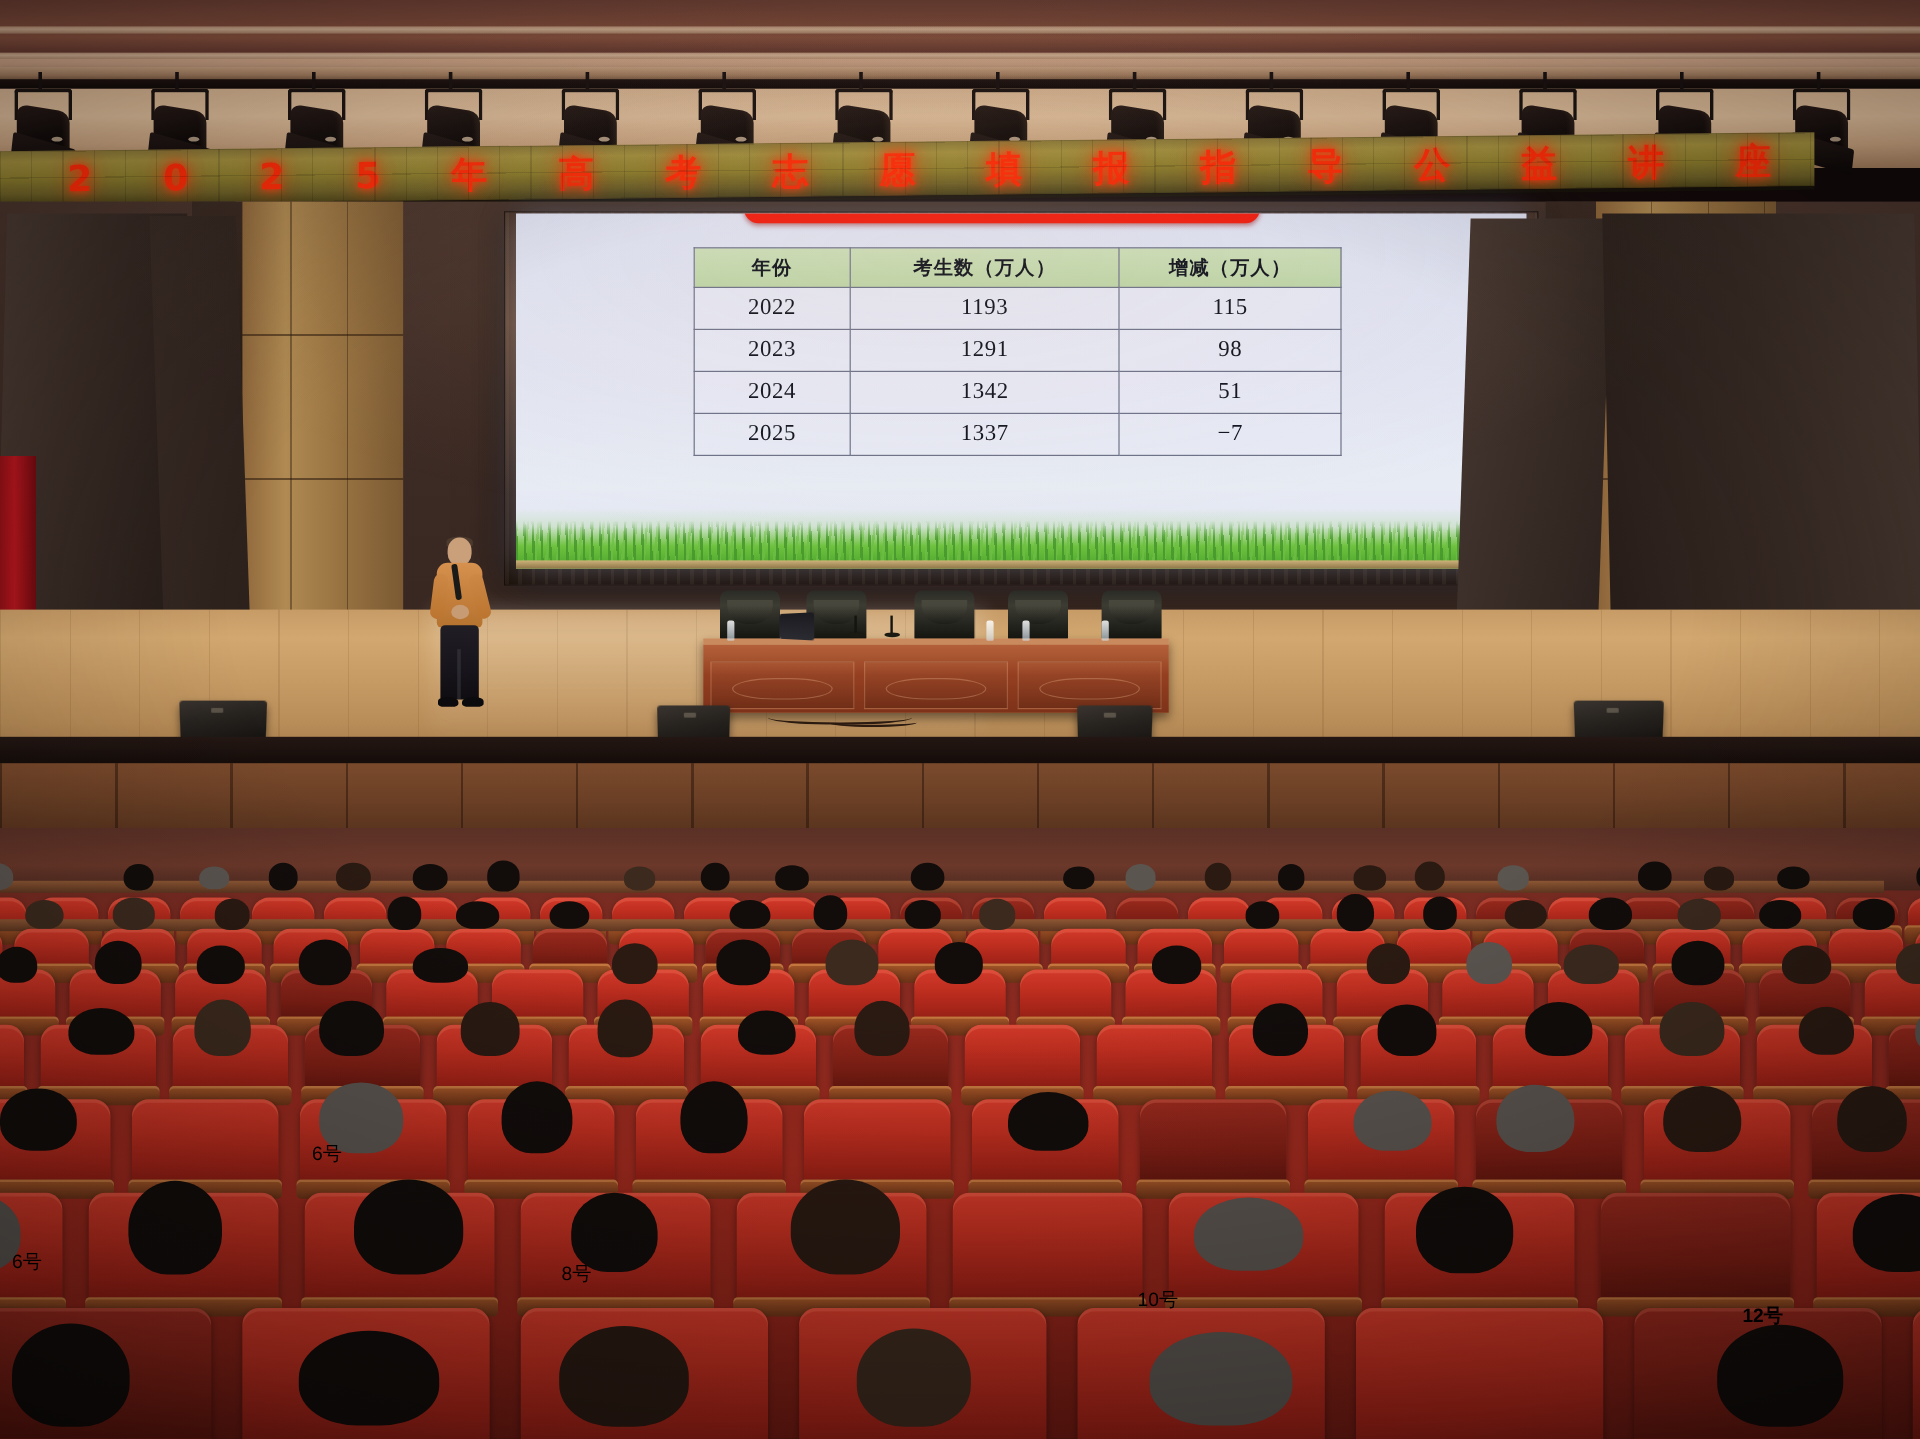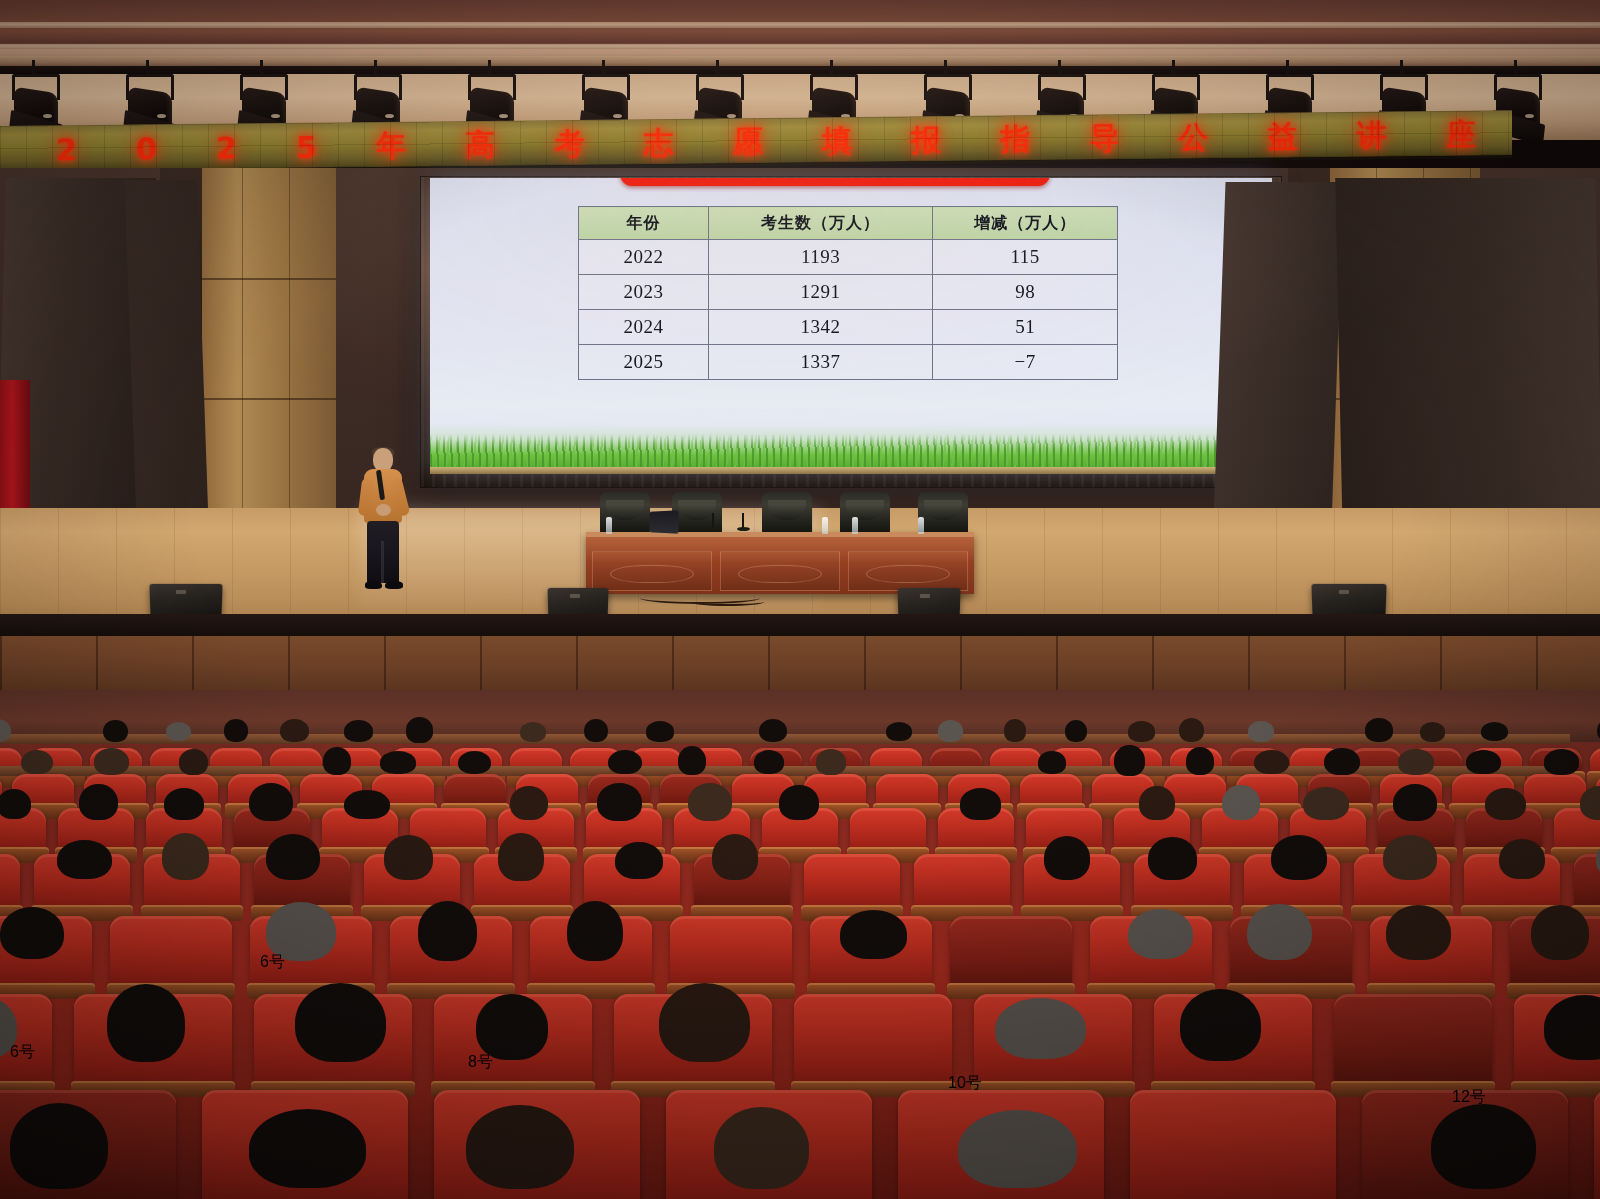--- a/index.html
+++ b/index.html
@@ -1115,19 +1115,19 @@
           <div class="head gray" style="width: 119.56px; height: 78.5735px; left: 987.891px; top: 59.5697px;"></div>
           <div class="seat" style="left: 1160px; width: 206px; height: 124px; bottom: 0px;"></div>
           <div class="seat dark" style="left: 1392px; width: 206px; height: 124px; bottom: 0px;"></div>
           <div class="head" style="width: 104.95px; height: 85.6112px; left: 1461.08px; top: 53.7988px;"></div>
           <div class="seat" style="left: 1624px; width: 206px; height: 124px; bottom: 0px;"></div>
         </div>
         <div class="plate" style="position: absolute; left: 260px; top: 262px; bottom: auto; transform: none; z-index: 40;">6号</div>
         <div class="plate" style="position: absolute; left: 10px; top: 352px; bottom: auto; transform: none; z-index: 40;">6号</div>
         <div class="plate" style="position: absolute; left: 468px; top: 362px; bottom: auto; transform: none; z-index: 40;">8号</div>
         <div class="plate" style="position: absolute; left: 948px; top: 383px; bottom: auto; transform: none; z-index: 40;">10号</div>
-        <div class="plate" style="position: absolute; left: 1452px; top: 397px; bottom: auto; transform: none; z-index: 40;">12号</div>
+        <div class="plate" style="position: absolute; left: 1452px; top: 397px; bottom: auto; transform: none; z-index: 40; font-weight: bold;">12号</div>
       </div>
   </div>
 
   <div class="warm-wash"></div>
   <div class="vignette"></div>
 </div>
 
 </body></html>

